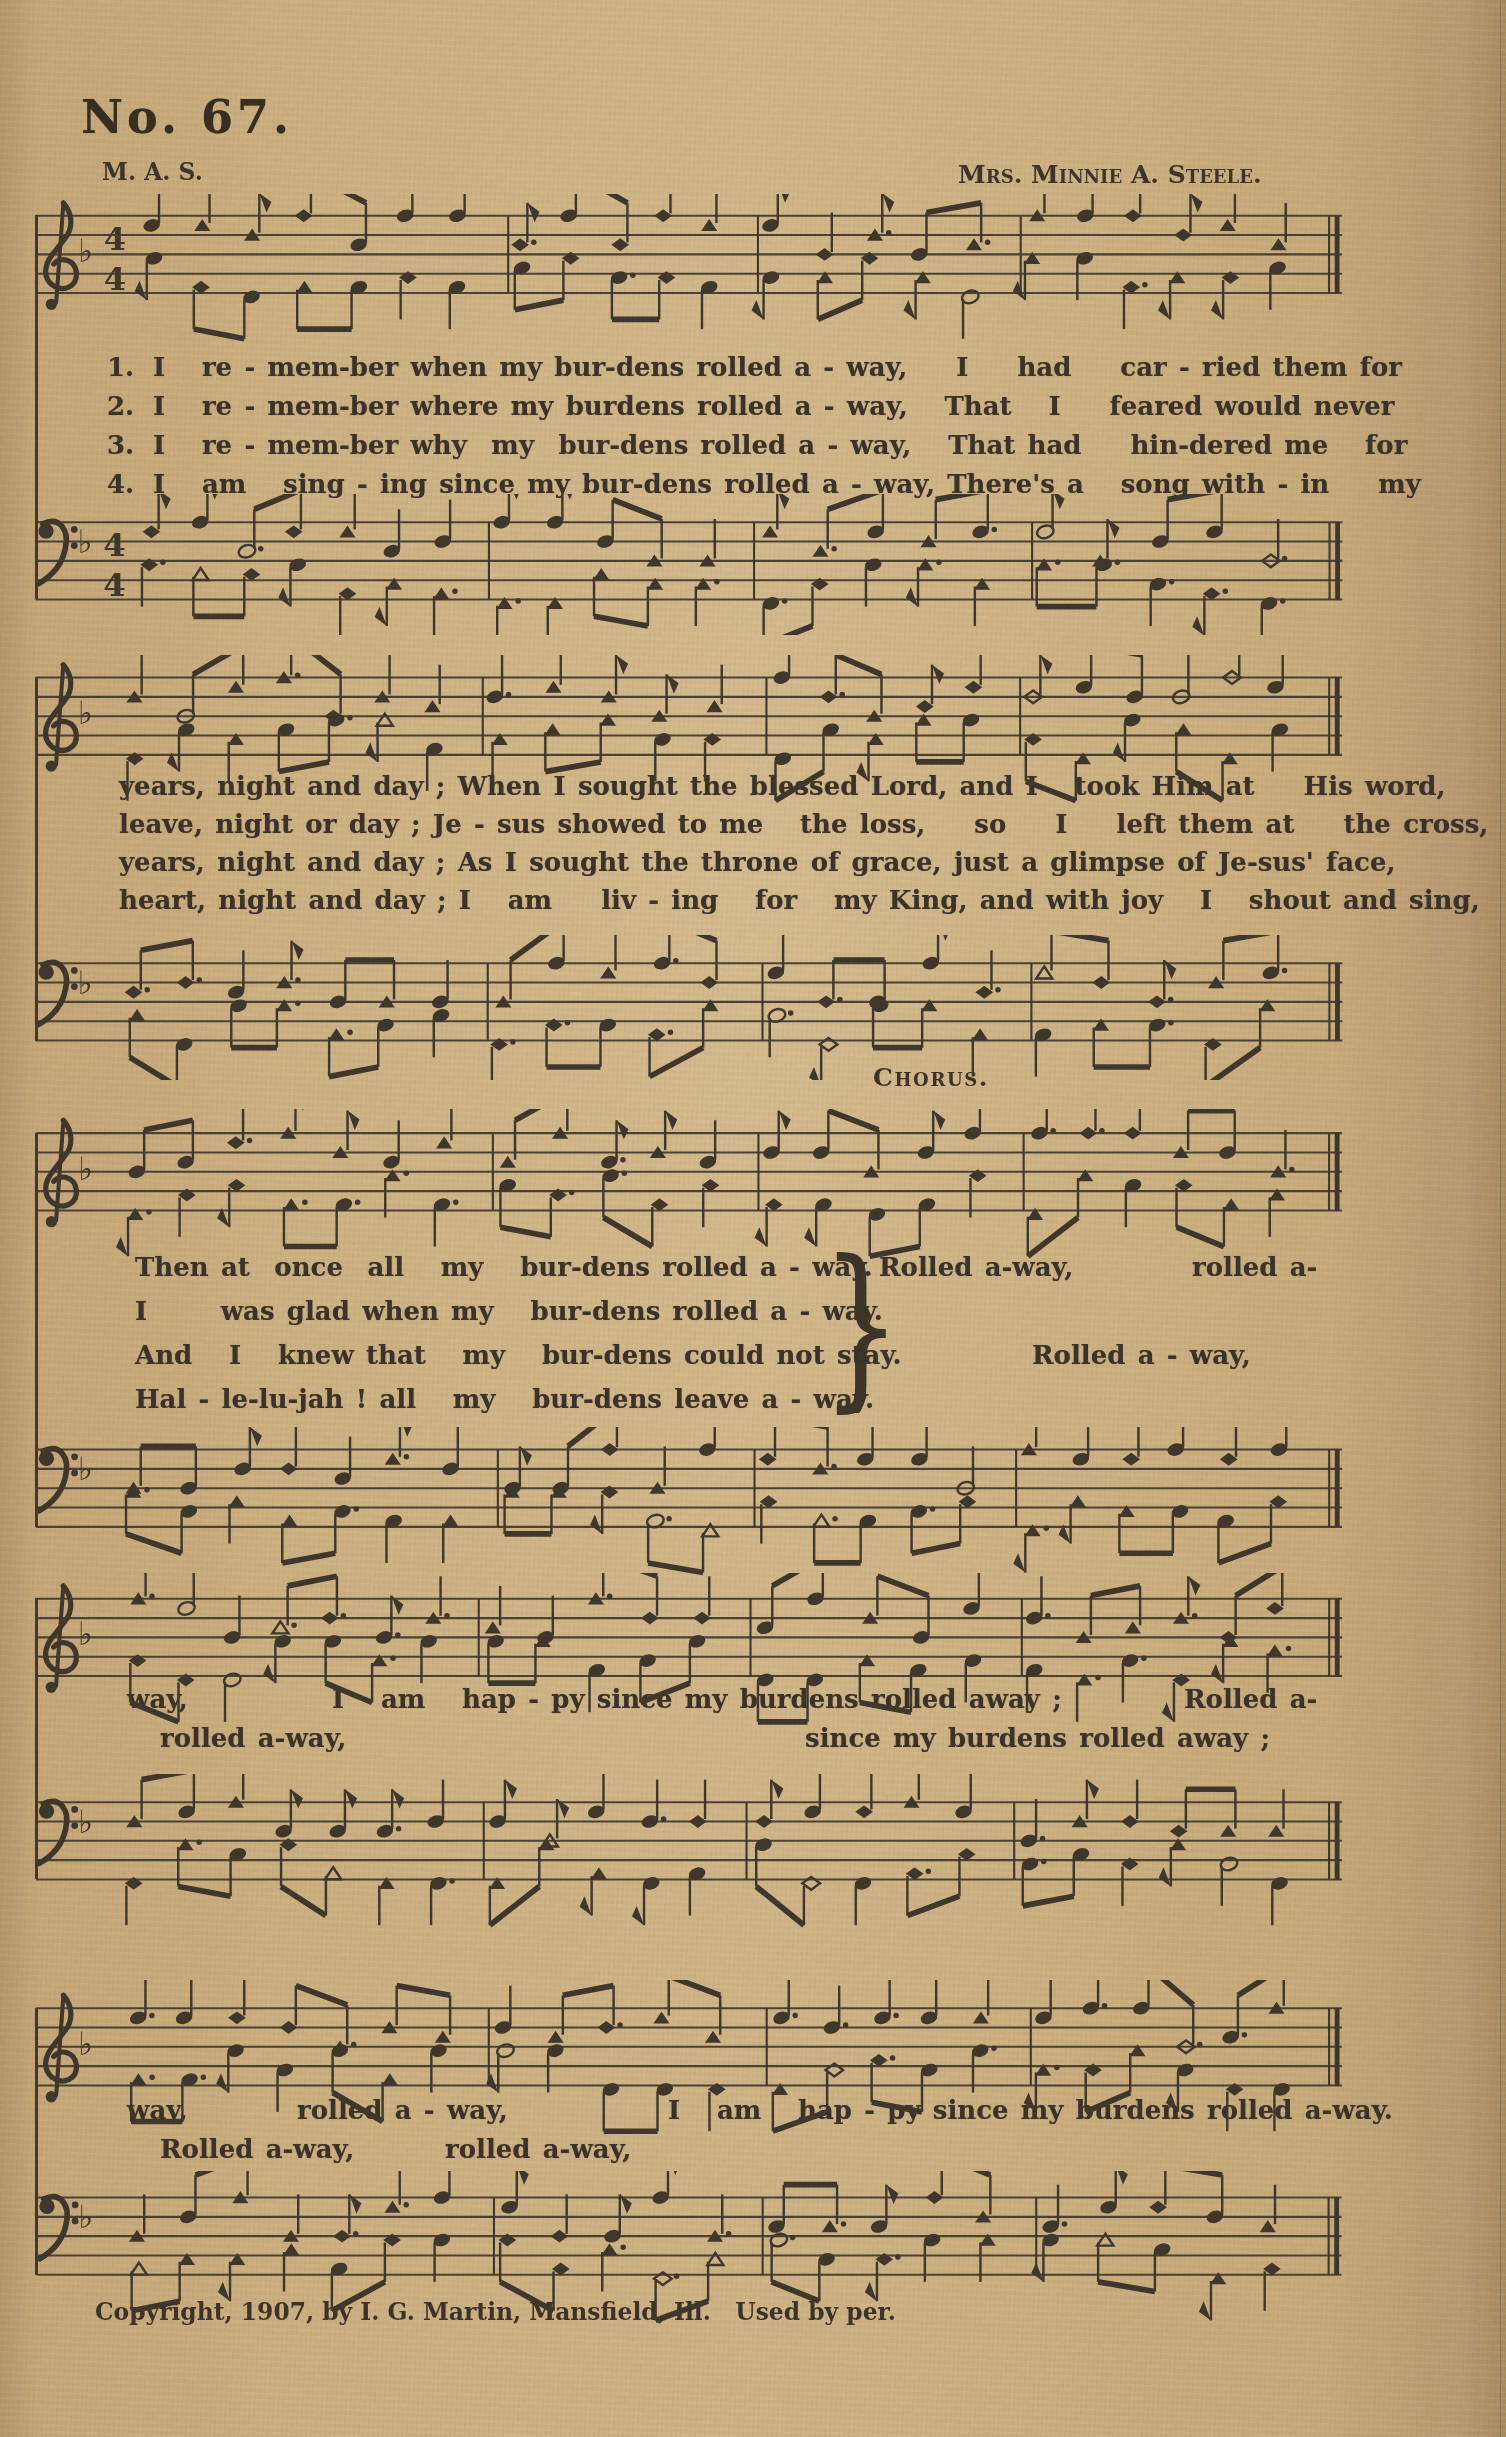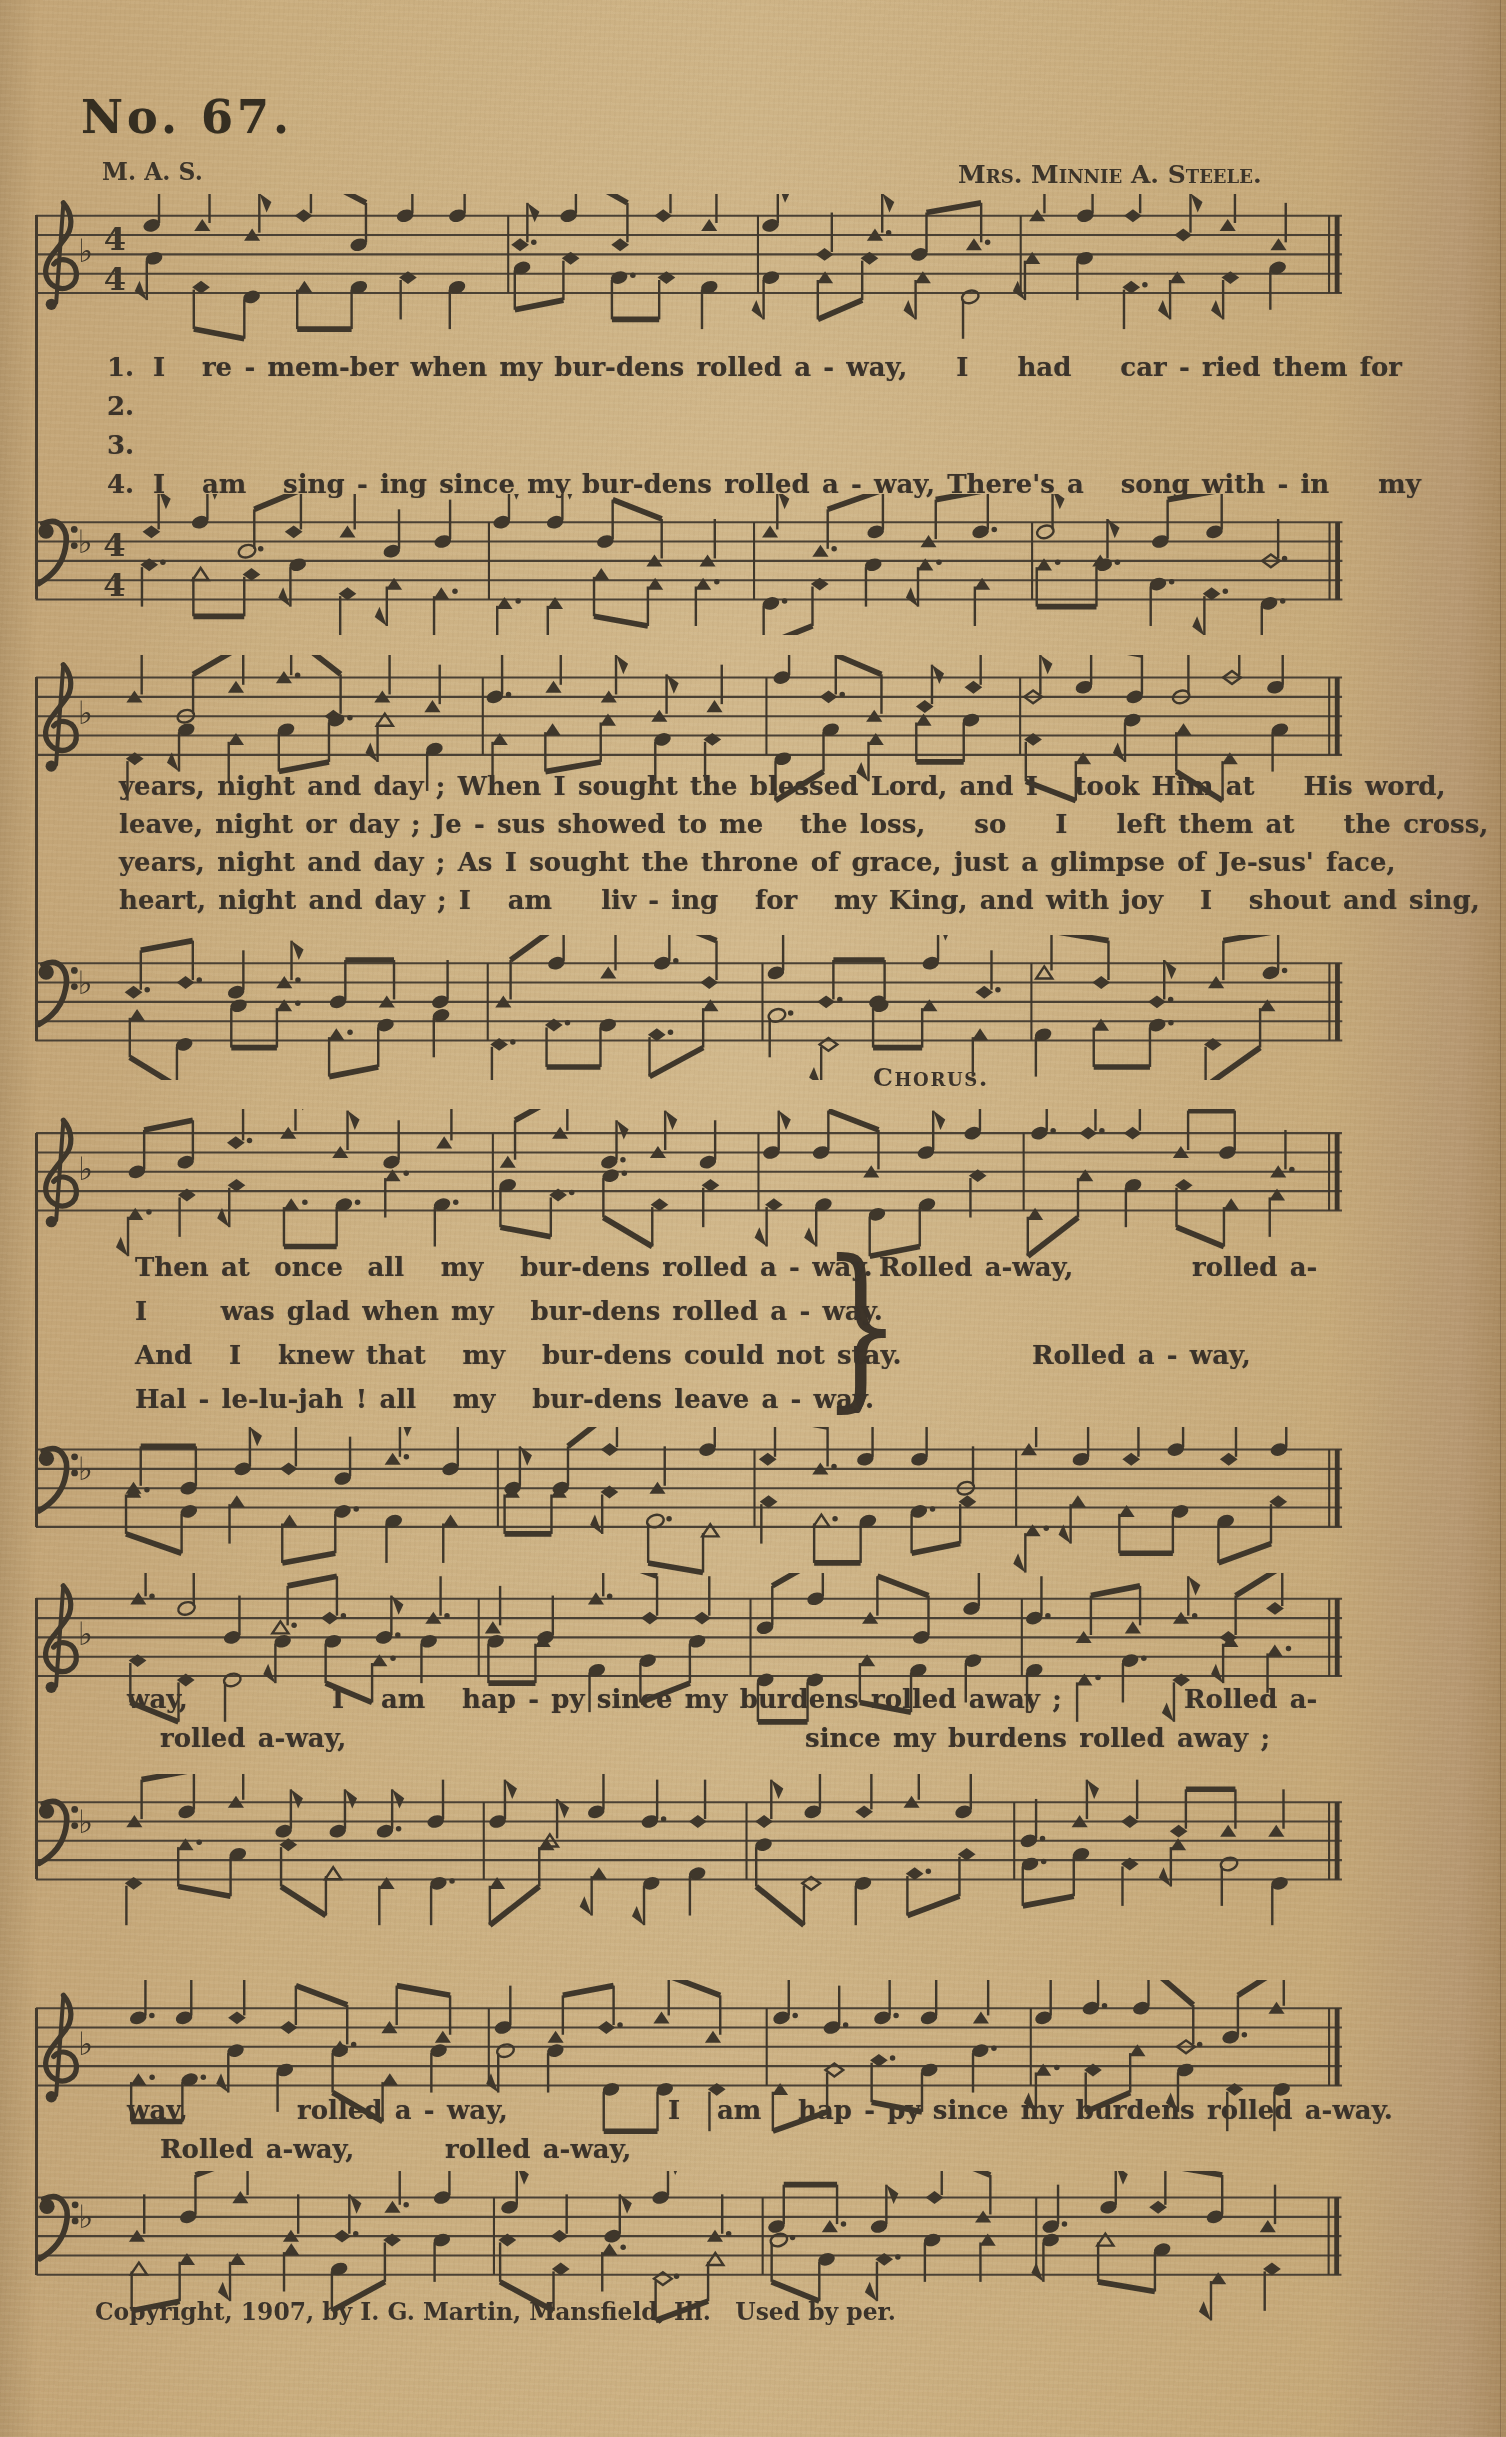--- a/index.html
+++ b/index.html
@@ -47,23 +47,25 @@
   <span class="abs author" style="left:102px;top:158px;">M. A. S.</span>
   <span class="abs author sc" style="left:958px;top:160px;font-size:25px;">Mrs. Minnie A. Steele.</span>
 
   <div class="abs" style="left:0;top:352px;width:1506px;">
     <div class="lyr-row" style="height:39px;">
       <span class="lyr vnum">1.</span>
       <span class="lyr vtext">I   re - mem-ber when my bur-dens rolled a - way,    I    had    car - ried them for</span>
     </div>
     <div class="lyr-row" style="height:39px;">
       <span class="lyr vnum">2.</span>
+      <span class="lyr vtext">I   re - mem-ber where my burdens rolled a - way,   That   I    feared would never</span>
     </div>
     <div class="lyr-row" style="height:39px;">
       <span class="lyr vnum">3.</span>
+      <span class="lyr vtext">I   re - mem-ber why  my  bur-dens rolled a - way,   That had    hin-dered me   for</span>
     </div>
     <div class="lyr-row" style="height:39px;">
       <span class="lyr vnum">4.</span>
       <span class="lyr vtext">I   am   sing - ing since my bur-dens rolled a - way, There's a   song with - in    my</span>
     </div>
   </div>
 
   <div class="abs" style="left:0;top:771px;width:1506px;">
     <div class="lyr-row" style="height:38px;">
       <span class="lyr v2text">years, night and day ; When I sought the blessed Lord, and I   took Him at    His word,</span>

